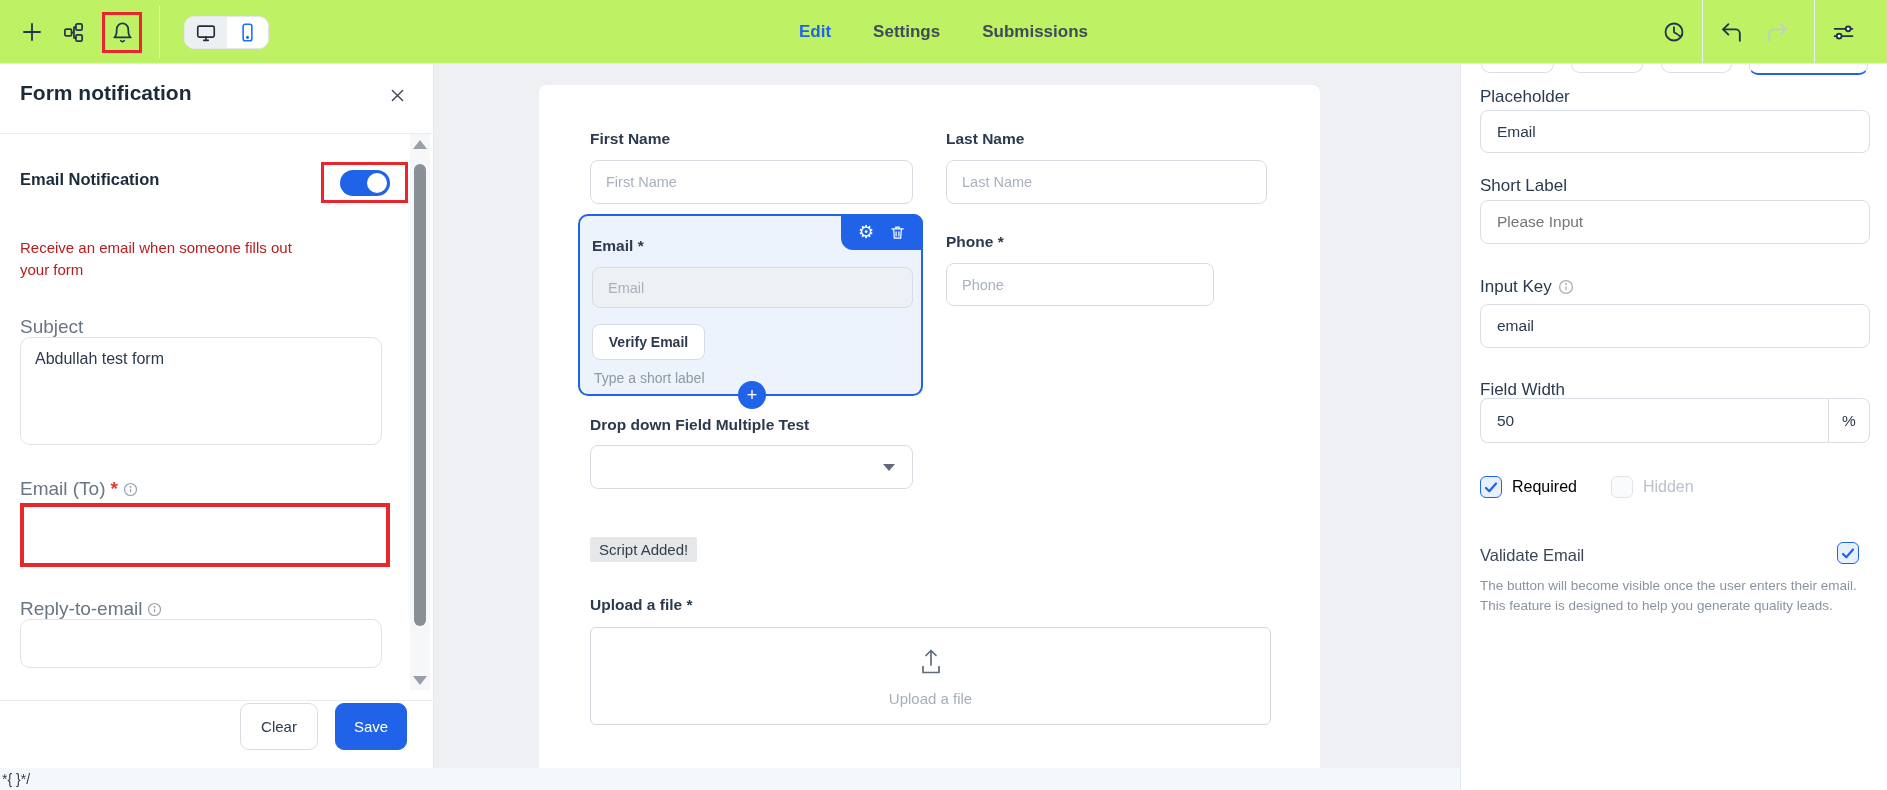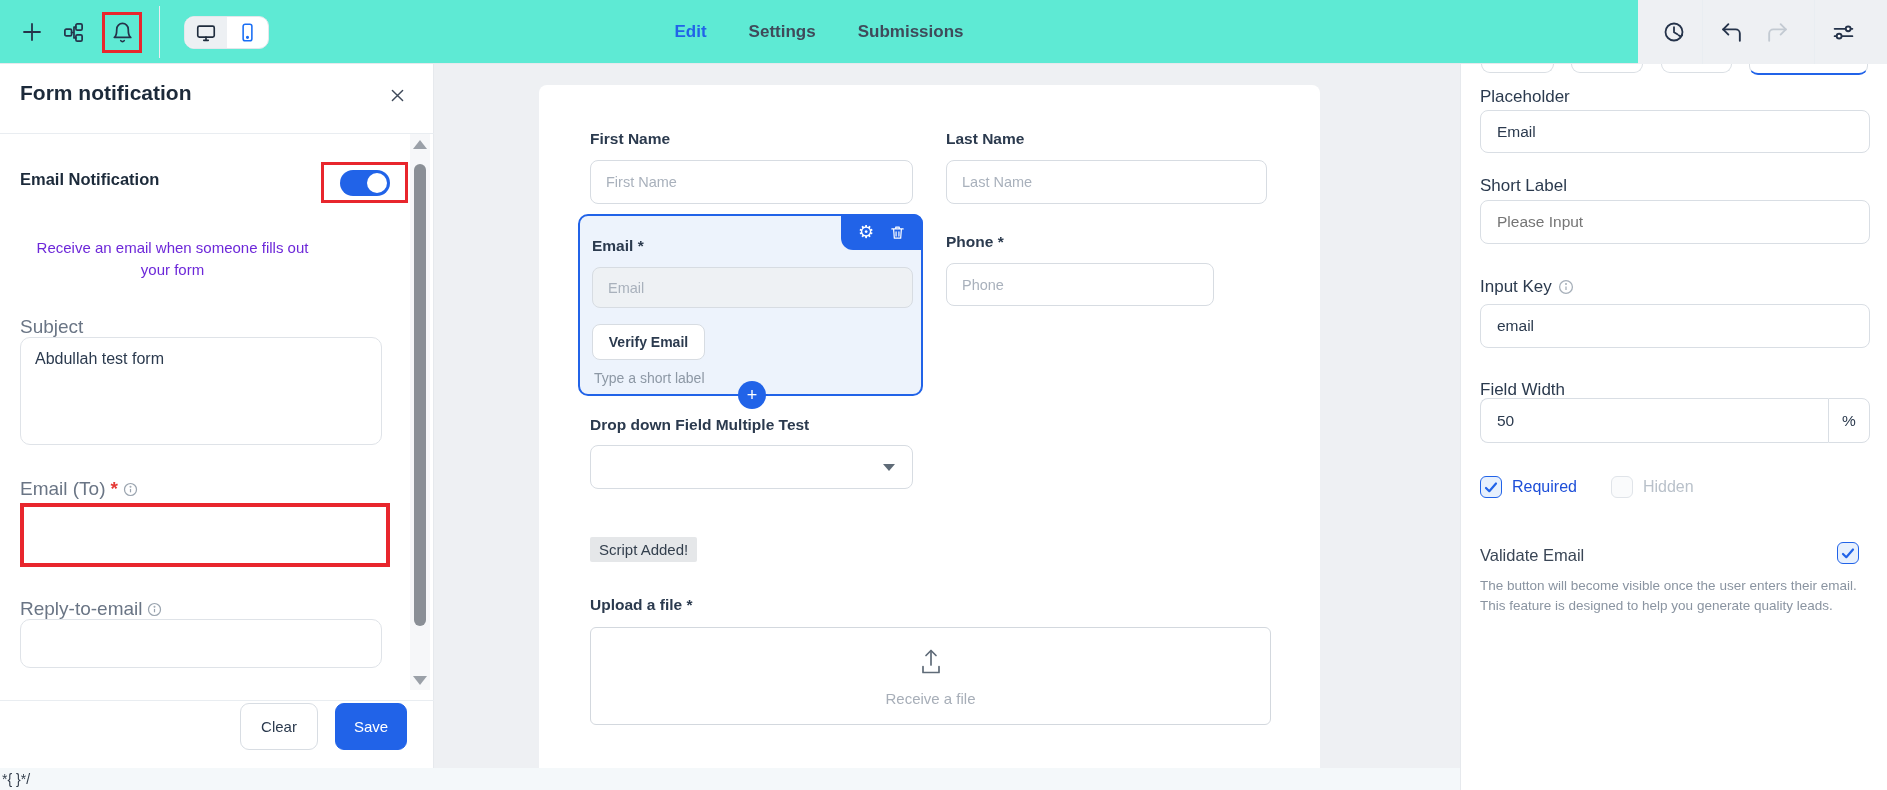--- a/index.html
+++ b/index.html
@@ -6,21 +6,21 @@
   html,body { width:1887px; height:790px; overflow:hidden; }
   body {
     font-family: "Liberation Sans", sans-serif;
     background:#eef0f3;
     color:#2b3a4e;
     position:relative;
   }
   .abs { position:absolute; }
 
   
-  .topbar { left:0; top:0; width:1638px; height:64px; background:#5eead4; border-bottom:1px solid #e6e9ed; z-index:5; }
+  .topbar { left:0; top:0; width:1887px; height:64px; background:#bef264; border-bottom:1px solid #e6e9ed; z-index:5; }
   .tb-divider { width:1px; background:#e9edf1; }
   .icon-btn { display:flex; align-items:center; justify-content:center; cursor:pointer; background:none; border:none; }
   .icon-btn svg { stroke:#25334a; fill:none; stroke-width:1.8; stroke-linecap:round; stroke-linejoin:round; }
   .red-box { border:3px solid #e8262d; }
 
   .device-toggle { display:flex; border:1px solid #e3e7eb; border-radius:10px; overflow:hidden; background:#fff; }
   .device-seg { width:42px; height:100%; display:flex; align-items:center; justify-content:center; cursor:pointer; }
   .device-seg.desktop { background:#edf0f3; }
   .device-seg svg { fill:none; stroke-width:1.8; stroke-linecap:round; stroke-linejoin:round; }
 
@@ -68,21 +68,21 @@
   
   .right-panel { left:1460px; top:64px; width:427px; height:726px; background:#fff; border-left:1px solid #e6e9ed; z-index:4; }
   .rp-label { font-size:17px; font-weight:400; color:#2b3a4e; display:flex; align-items:center; gap:6px; }
   .rp-input { width:100%; height:100%; border:1px solid #d9dee4; border-radius:8px; font-family:"Liberation Sans",sans-serif; font-size:15.5px; padding:0 16px; color:#2b3a4e; outline:none; background:#fff; }
   .sliver { position:absolute; top:0; height:9px; border:1px solid #dadfe4; border-top:none; border-radius:0 0 9px 9px; background:#fff; }
   .sliver.active { border-bottom:2px solid #2163e8; height:11px; }
   .unit-box { border:1px solid #d9dee4; border-left:1px solid #d9dee4; border-radius:0 8px 8px 0; display:flex; align-items:center; justify-content:center; font-size:15.5px; color:#2b3a4e; background:#fff; }
   .checkbox { width:22px; height:22px; border-radius:6px; display:flex; align-items:center; justify-content:center; cursor:pointer; }
   .checkbox.checked { background:#e7f0fd; border:1.5px solid #2163e8; }
   .checkbox.unchecked { background:#fafbfc; border:1.5px solid #e0e4e9; }
-  .cb-label { font-size:16px; color:#1d4ed8; }
+  .cb-label { font-size:16px; color:#000000; }
   .cb-label.muted { color:#b9c1ca; }
   .rp-desc { font-size:13.5px; color:#8a94a1; line-height:1.45; }
 
   .footer-strip { left:0; top:768px; width:1460px; height:22px; background:#f4f8fa; z-index:6; }
   .footer-text { font-size:14px; color:#333e4c; }
   .info-icon { display:inline-flex; }
 </style>
 </head>
 <body>
 
@@ -170,21 +170,21 @@
   </button>
   <div class="abs hair" style="left:0; top:69px; width:434px;"></div>
 
   <div class="abs" style="left:20px; top:106px; font-size:16.5px; font-weight:700; color:#1c2a3a;">Email Notification</div>
   <div class="abs red-box" style="left:321px; top:98px; width:87px; height:41px; display:flex; align-items:center; justify-content:center;">
     <div class="toggle">
         <div class="knob"></div>
       </div>
   </div>
 
-  <div class="abs" style="left:20px; top:173px; width:305px; font-size:15px; color:#6d28d9; line-height:1.45;text-align:center;">Receive an email when someone fills out your form</div>
+  <div class="abs" style="left:20px; top:173px; width:305px; font-size:15px; color:#b91c1c; line-height:1.45;">Receive an email when someone fills out your form</div>
 
   <div class="abs field-label" style="left:20px; top:252px;">Subject</div>
   <div class="abs" style="left:20px; top:273px; width:362px; height:108px;">
     <textarea class="soft-input" style="">Abdullah test form</textarea>
   </div>
 
   <div class="abs field-label" style="left:20px; top:414px;">
     <span>Email (To)</span>
     <span class="red-star">*</span>
     <span class="info-icon">
@@ -265,21 +265,21 @@
 
   <div class="badge abs" style="left:51px; top:452px;">Script Added!</div>
 
   <div class="abs f-label" style="left:51px; top:511px;">Upload a file *</div>
   <div class="upload-box abs" style="left:51px; top:542px; width:681px; height:98px;">
     <svg width="32" height="30" viewBox="0 0 32 30" style="fill:none; stroke:#5f6b78; stroke-width:1.7; stroke-linecap:round; stroke-linejoin:round;">
       <path d="M16 19V5"></path>
         <path d="M11 9.5L16 4.5l5 5"></path>
         <path d="M8 20.5v6h16v-6"></path>
     </svg>
-    <div class="upload-text">Receive a file</div>
+    <div class="upload-text">Upload a file</div>
   </div>
 </div>
 
 <div class="abs right-panel">
   <div class="sliver" style="left:20px; width:73px;"></div>
   <div class="sliver" style="left:110px; width:72px;"></div>
   <div class="sliver" style="left:200px; width:71px;"></div>
   <div class="sliver active" style="left:288px; width:119px;"></div>
 
   <div class="abs rp-label" style="left:19px; top:23px;">Placeholder</div>

